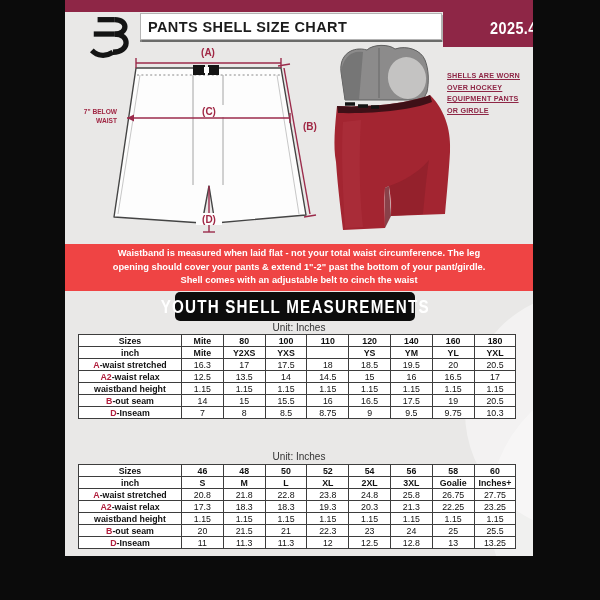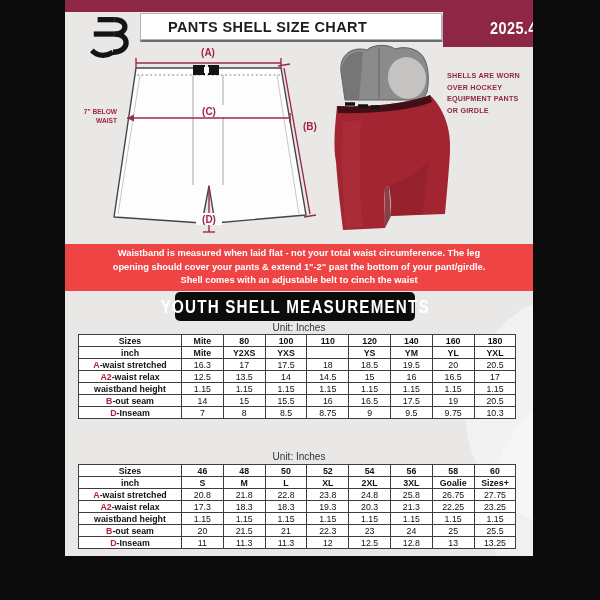--- a/index.html
+++ b/index.html
@@ -8,35 +8,35 @@
     background:#0b0b0b;
     font-family:"Liberation Sans", sans-serif;
   }
   .page{position:absolute;left:65px;top:0;width:468px;height:556px;background:#e9e8e7;overflow:hidden;}
   .top-strip{position:absolute;left:0;top:0;width:468px;height:12px;background:#8e2646;}
 
   .brand-logo-top{position:absolute;left:24px;top:12px;width:44px;height:46px;}
   .title-box{
     position:absolute;left:75px;top:13px;width:302px;height:27px;background:#ffffff;
     border:1px solid #b3b3b3;box-shadow:0 2px 0 rgba(50,50,50,.55),2px 2px 0 rgba(50,50,50,.3);
-    display:flex;align-items:center;padding-left:27px;box-sizing:border-box;
+    display:flex;align-items:center;padding-left:7px;box-sizing:border-box;
     font-size:14.5px;font-weight:bold;color:#1c1c1c;letter-spacing:.4px;
   }
   .date-box{
     position:absolute;left:378px;top:11px;width:82px;height:36px;background:#8e2646;
     display:flex;align-items:center;justify-content:center;color:#fff;padding-left:40px;
   }
   .date-box .condense{font-size:17px;font-weight:bold;letter-spacing:.5px;transform:scaleX(.85);}
 
   .diagram{position:absolute;left:14px;top:46px;width:242px;height:194px;}
   .photo{position:absolute;left:268px;top:42px;width:126px;height:196px;}
   .photo-caption{
     position:absolute;left:382px;top:70px;width:92px;
     font-size:7.2px;font-weight:bold;color:#8e2646;line-height:1.6;
-    white-space:pre-line;letter-spacing:.2px;
+    white-space:pre-line;letter-spacing:.2px;text-decoration:underline;
   }
 
   .notice{
     position:absolute;left:0;top:244px;width:468px;height:47px;background:#ef4444;
     color:#ffffff;font-size:9.3px;font-weight:bold;text-align:center;line-height:1.5;
     white-space:pre-line;display:flex;align-items:center;justify-content:center;
   }
 
   .banner{
     position:absolute;left:110px;width:240px;height:29px;background:#0c0c0c;border-radius:5px;
@@ -275,21 +275,21 @@
         </tr>
         <tr class="hdr">
           <td class="lbl">inch</td>
           <td>S</td>
           <td>M</td>
           <td>L</td>
           <td>XL</td>
           <td>2XL</td>
           <td>3XL</td>
           <td>Goalie</td>
-          <td>Sizes+</td>
+          <td>Inches+</td>
         </tr>
         <tr>
           <td class="lbl"><span class="acc">A</span>-waist stretched</td>
           <td>20.8</td>
           <td>21.8</td>
           <td>22.8</td>
           <td>23.8</td>
           <td>24.8</td>
           <td>25.8</td>
           <td>26.75</td>

